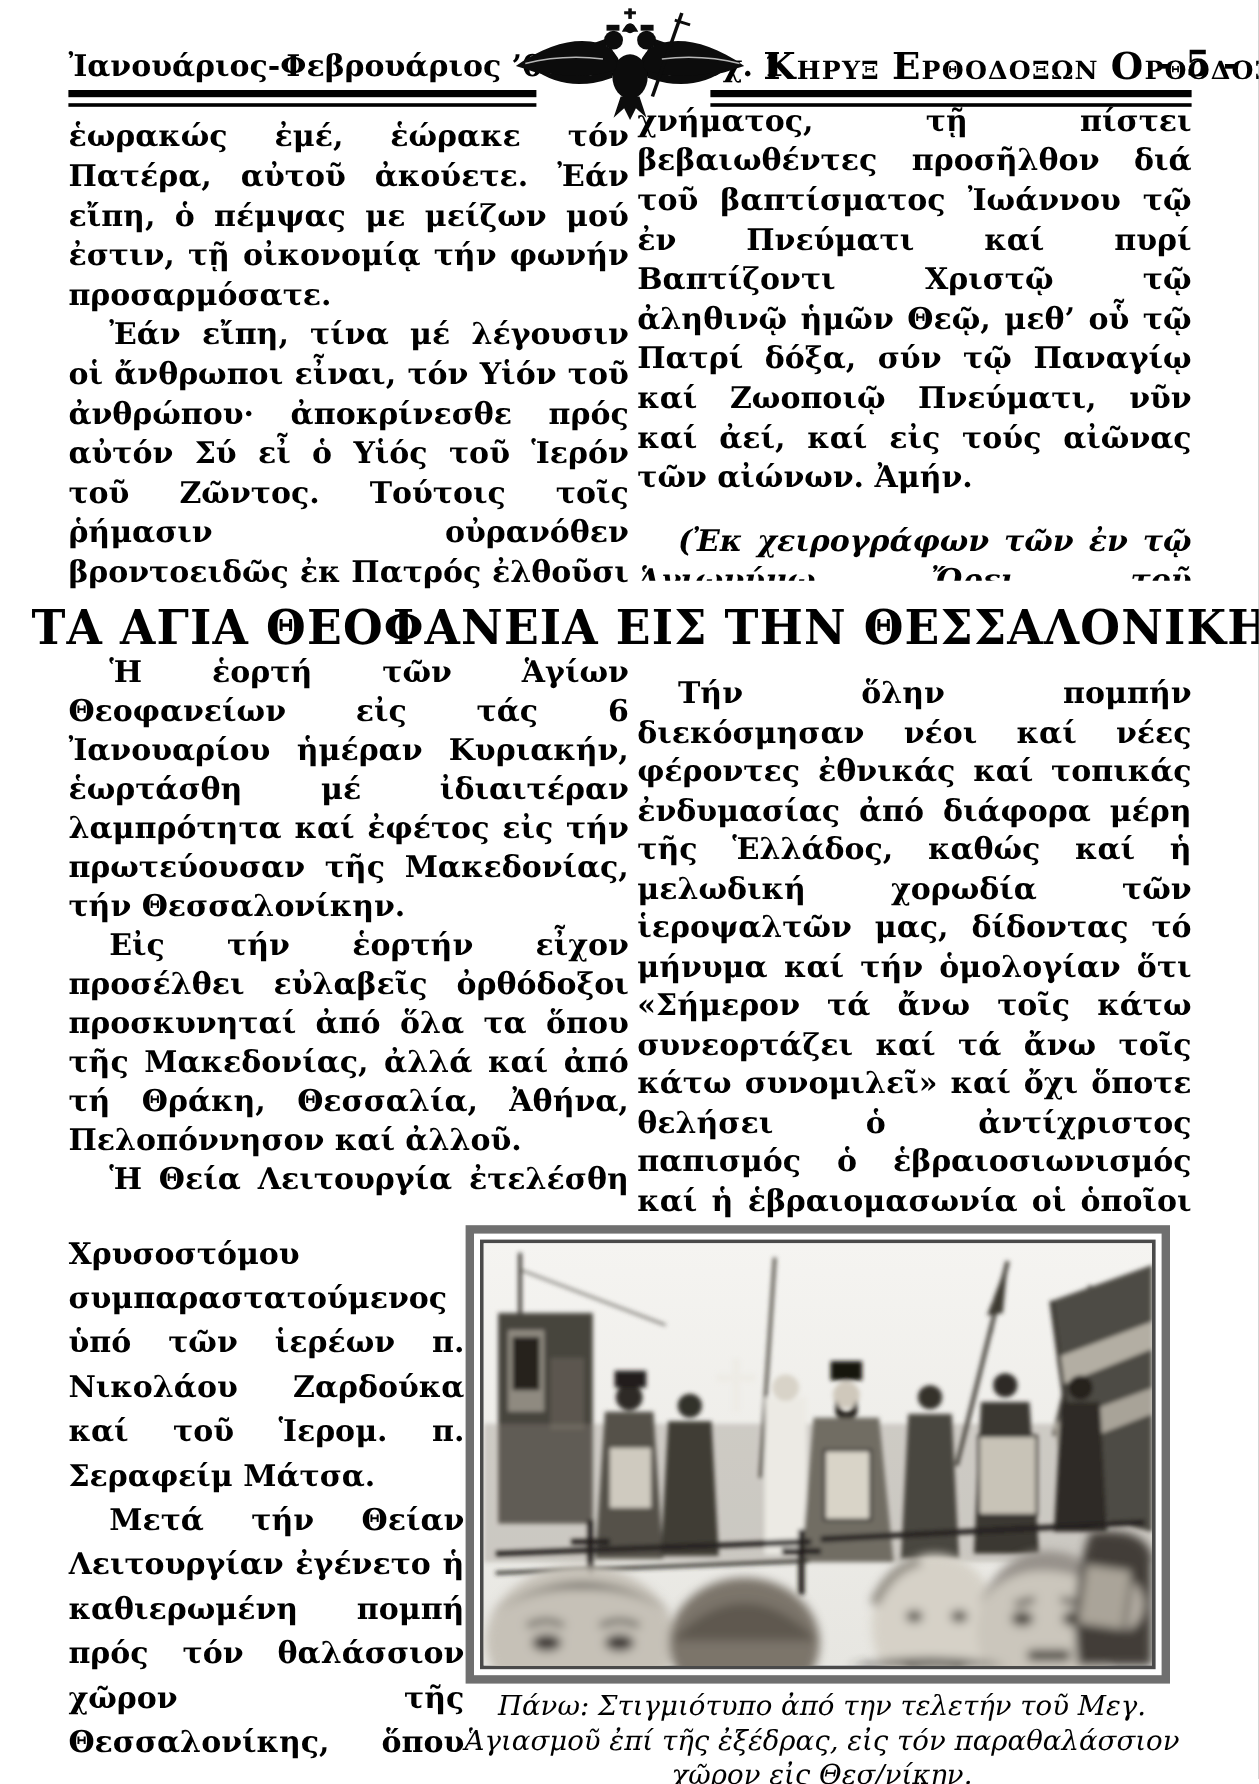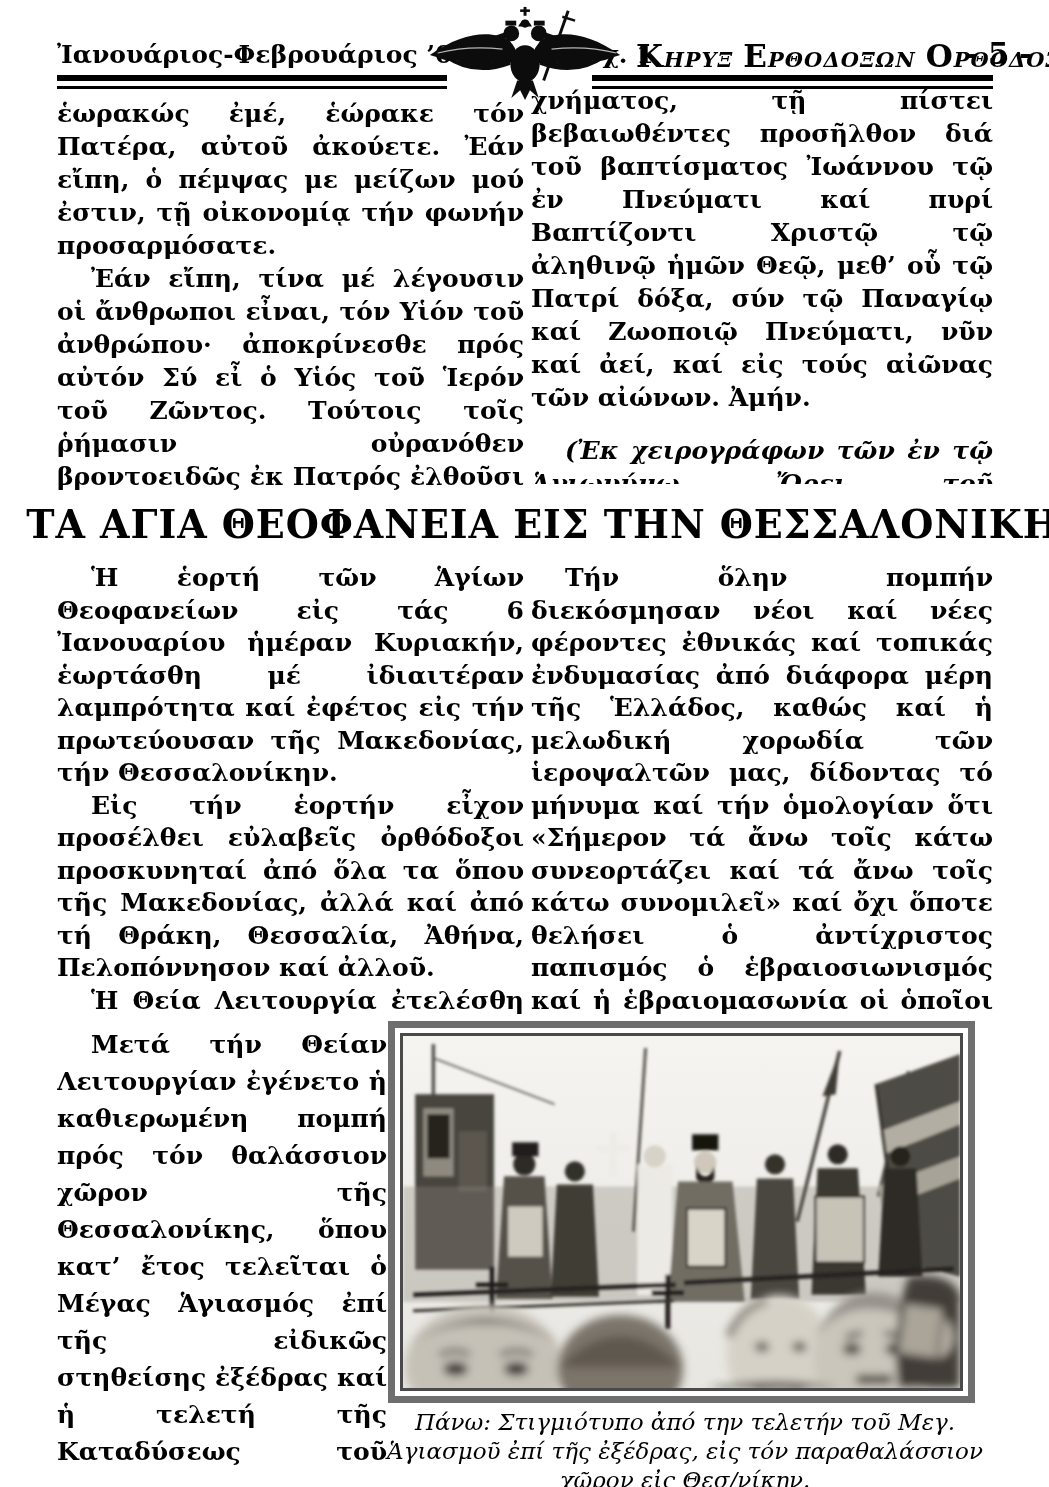--- a/index.html
+++ b/index.html
@@ -5,21 +5,21 @@
   html,body{margin:0;padding:0;background:#888;}
   .page{
     position:relative;width:1049px;height:1487px;background:#ffffff;
     font-family:"DejaVu Serif","Liberation Serif",serif;color:#000;
     margin:0 auto;overflow:hidden;
   }
   
   .hdr-left{position:absolute;left:57px;top:40px;font-size:25px;font-weight:bold;white-space:nowrap;}
   .hdr-brand{position:absolute;left:636px;top:38px;font-weight:bold;white-space:nowrap;letter-spacing:1px;}
   .hdr-brand .wi{font-size:31px;}
-  .hdr-brand .wr{font-size:21px;font-style:italic;}
+  .hdr-brand .wr{font-size:21px;}
   .hdr-brand .gap{display:inline-block;width:10px;}
   .hdr-page{position:absolute;left:965px;top:36px;font-size:30px;font-weight:bold;white-space:nowrap;}
   .rule{position:absolute;background:#000;}
   .eagle{position:absolute;left:424px;top:4px;width:206px;height:98px;}
   
   .col{position:absolute;text-align:justify;font-size:25px;line-height:33px;overflow:hidden;font-weight:bold;}
   .col p{margin:0;}
   .col p.ind{text-indent:34px;}
   .credit{font-style:italic;margin-top:20px !important;text-indent:34px;}
   .headline{
@@ -90,32 +90,33 @@
     <p class="ind"><span>Ἐάν εἴπη, τίνα μέ λέγουσιν οἱ ἄνθρωποι εἶναι, τόν Υἱόν τοῦ ἀνθρώπου· ἀποκρίνεσθε πρός αὐτόν </span><b>Σύ εἶ ὁ Υἱός τοῦ Ἱερόν τοῦ Ζῶντος.</b><span> Τούτοις τοῖς ῥήμασιν οὐρανόθεν βροντοειδῶς ἐκ Πατρός ἐλθοῦσι κατηυγάσθη τό τῶν ἀνθρώπων γένος. Ἐπέγνωσαν διαφοράν, Ποιητοῦ καί ποιήματος, Βασιλέως καί στρατιώτου, Τεχνίτου καί τε-</span></p>
   </div>
 
   <div class="col" style="left:531px;top:84px;width:462px;height:400px;">
     <p><span>χνήματος, τῇ πίστει βεβαιωθέντες προσῆλθον διά τοῦ βαπτίσματος Ἰωάννου τῷ ἐν Πνεύματι καί πυρί Βαπτίζοντι Χριστῷ </span><b>τῷ ἀληθινῷ ἡμῶν Θεῷ,</b><span> μεθ’ οὗ τῷ Πατρί δόξα, σύν τῷ Παναγίῳ καί Ζωοποιῷ Πνεύματι, νῦν καί ἀεί, καί εἰς τούς αἰῶνας τῶν αἰώνων. Ἀμήν.</span></p>
     <p class="credit">(Ἐκ χειρογράφων τῶν ἐν τῷ Ἁγιωνύμῳ Ὄρει τοῦ Σεβασμιωτάτου Πατρός ἡμῶν Ἁγίου Βρεσθένης ΜΑΤΘΑΙΟΥ Ἁγιορείτου, Κρητός Ἐρημίτου).</p>
   </div>
 
   <div class="headline">ΤΑ ΑΓΙΑ ΘΕΟΦΑΝΕΙΑ ΕΙΣ ΤΗΝ ΘΕΣΣΑΛΟΝΙΚΗ</div>
 
-  <div class="col" style="left:57px;top:562px;width:467px;height:455px;line-height:32.5px;">
+  <div class="col" style="left:57px;top:544px;width:467px;height:455px;line-height:32.5px;">
     <p class="ind">Ἡ ἑορτή τῶν Ἁγίων Θεοφανείων εἰς τάς 6 Ἰανουαρίου ἡμέραν Κυριακήν, ἑωρτάσθη μέ ἰδιαιτέραν λαμπρότητα καί ἐφέτος εἰς τήν πρωτεύουσαν τῆς Μακεδονίας, τήν Θεσσαλονίκην.</p>
     <p class="ind">Εἰς τήν ἑορτήν εἶχον προσέλθει εὐλαβεῖς ὀρθόδοξοι προσκυνηταί ἀπό ὅλα τα ὅπου τῆς Μακεδονίας, ἀλλά καί ἀπό τή Θράκη, Θεσσαλία, Ἀθήνα, Πελοπόννησον καί ἀλλοῦ.</p>
     <p class="ind">Ἡ Θεία Λειτουργία ἐτελέσθη εἰς τόν Ἱερόν Μητροπολιτικόν Ναόν Θεσσαλονίκης τοῦ Ἁγίου Γεωργίου, ὑπό τοῦ Παναγιώτατου Μητροπολίτου Θεσσαλονίκης κ.</p>
   </div>
 
   <div class="col" style="left:531px;top:562px;width:462px;height:455px;line-height:32.5px;">
     <p class="ind"><span>Τήν ὅλην πομπήν διεκόσμησαν νέοι καί νέες φέροντες ἐθνικάς καί τοπικάς ἐνδυμασίας ἀπό διάφορα μέρη τῆς Ἑλλάδος, καθώς καί ἡ μελωδική χορωδία τῶν ἱεροψαλτῶν μας, δίδοντας τό μήνυμα καί τήν ὁμολογίαν ὅτι </span><b>«Σήμερον τά ἄνω τοῖς κάτω συνεορτάζει καί τά ἄνω τοῖς κάτω συνομιλεῖ»</b><span> καί ὄχι ὅποτε θελήσει ὁ ἀντίχριστος παπισμός ὁ ἑβραιοσιωνισμός καί ἡ ἑβραιομασωνία οἱ ὁποῖοι εἰσήγαγον τόν νέον παπικόν ἡμερολόγιον.</span></p>
     <p class="ind">Εἰς τό τέλος τοῦ Μεγάλου Ἁγιασμοῦ ὡμίλησεν σχετικῶς ὁ Παναγιώτατος Μητροπολίτης Θεσσαλονίκης κ. Χρυσόστο-</p>
   </div>
 
   <div class="col" style="left:57px;top:1026px;width:330px;height:445px;line-height:37px;">
+    <p>Χρυσοστόμου συμπαραστατούμενος ὑπό τῶν ἱερέων π. Νικολάου Ζαρδούκα καί τοῦ Ἱερομ. π. Σεραφείμ Μάτσα.</p>
     <p class="ind">Μετά τήν Θείαν Λειτουργίαν ἐγένετο ἡ καθιερωμένη πομπή πρός τόν θαλάσσιον χῶρον τῆς Θεσσαλονίκης, ὅπου κατ’ ἔτος τελεῖται ὁ Μέγας Ἁγιασμός ἐπί τῆς εἰδικῶς στηθείσης ἐξέδρας καί ἡ τελετή τῆς Καταδύσεως τοῦ Τιμίου Σταυροῦ εἰς τήν θάλασσαν.</p>
   </div>
 
   <div class="photo-frame">
     <div class="photo-inner">
       <svg viewBox="0 0 551 351" preserveAspectRatio="none">
         <defs>
           <filter id="fb1" x="-20%" y="-20%" width="140%" height="140%">
               <feGaussianBlur stdDeviation="1.6"></feGaussianBlur>
             </filter>

